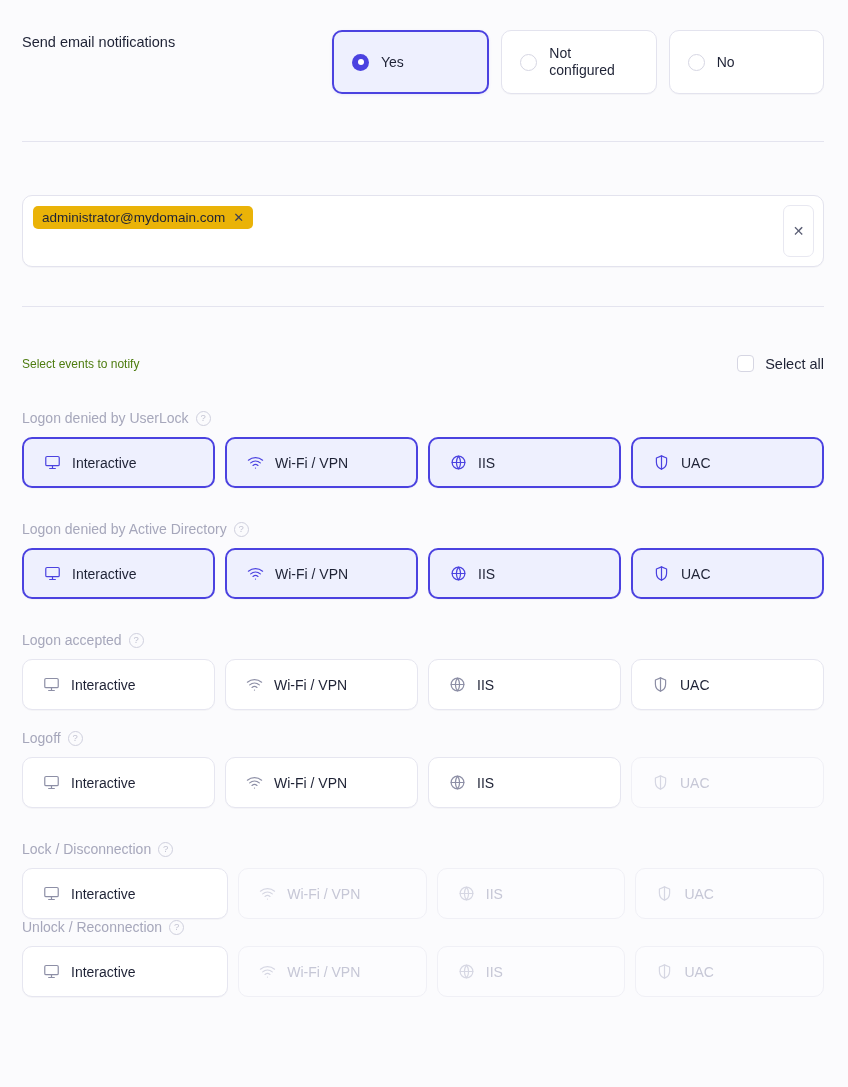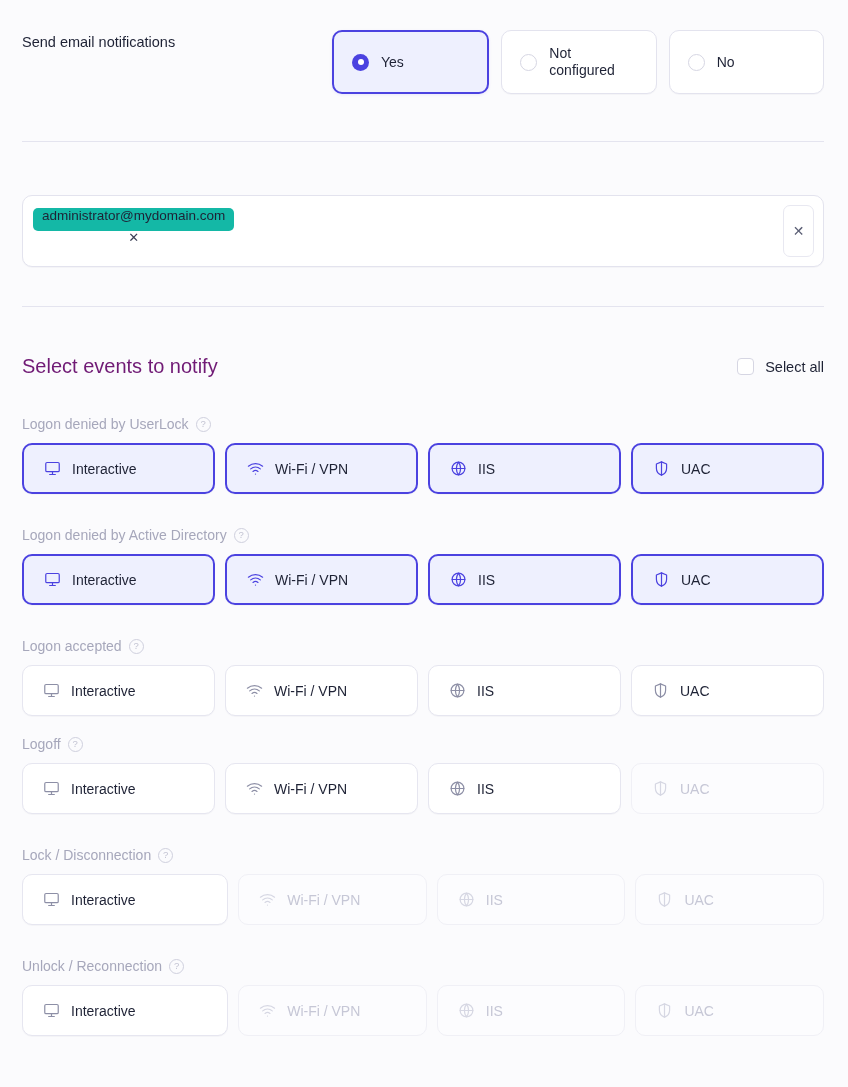--- a/index.html
+++ b/index.html
@@ -85,27 +85,26 @@
     border-radius: 10px;
     background: #ffffff;
     height: 72px;
     padding: 10px 48px 10px 10px;
     box-shadow: 0 1px 1px rgba(30,34,53,0.03);
   }
   .tag {
     display: inline-flex;
     align-items: center;
     gap: 8px;
-    background: #14b8a6;
+    background: #eab308;
     border-radius: 5px;
     height: 23px;
     padding: 0 9px;
     font-size: 13.5px;
     color: #1e2235;
-    flex-direction: column;
   }
   .tag-x {
     font-size: 13px;
     color: #3b3f55;
     cursor: pointer;
     line-height: 1;
   }
   .clear-btn {
     position: absolute;
     right: 9px; top: 9px;
@@ -121,21 +120,21 @@
     cursor: pointer;
   }
 
   
   .events-head {
     display: flex;
     align-items: center;
     justify-content: space-between;
     padding: 0 24px 0 22px;
   }
-  .events-title { font-size: 20px; color: #701a75; text-align: center; }
+  .events-title { font-size: 12px; color: #4d7c0f; text-align: center; }
   .select-all { display: flex; align-items: center; gap: 11px; cursor: pointer; }
   .checkbox {
     width: 17px; height: 17px;
     border: 1.4px solid #d6d6e3;
     border-radius: 4px;
     background: #fff;
     flex: none;
   }
   .select-all-label { font-size: 14.5px; color: #1e2235; }
 
@@ -480,21 +479,21 @@
             <span class="ico">
               <svg width="17" height="17" viewBox="0 0 24 24" fill="none" stroke="currentColor" stroke-width="1.7" stroke-linecap="round" stroke-linejoin="round">
                 <path d="M12 2.6 4.8 5.6v6c0 5 3.1 8.4 7.2 9.8 4.1-1.4 7.2-4.8 7.2-9.8v-6L12 2.6z"></path>
                 <line x1="12" y1="2.6" x2="12" y2="21.4"></line>
               </svg>
             </span>
             <span class="chip-text">UAC</span>
           </div>
         </div>
       </div>
-      <div class="group" style="margin-top: 33px;">
+      <div class="group" style="">
         <div class="group-label-line">
           <span class="group-label">Unlock / Reconnection</span>
           <span class="help-icon">?</span>
         </div>
         <div class="chip-row wide-first">
           <div class="chip">
             <span class="ico">
               <svg width="17" height="17" viewBox="0 0 24 24" fill="none" stroke="currentColor" stroke-width="1.7" stroke-linecap="round" stroke-linejoin="round">
                 <rect x="2.5" y="3.5" width="19" height="13" rx="1.8"></rect>
                 <line x1="12" y1="16.5" x2="12" y2="20.5"></line>

